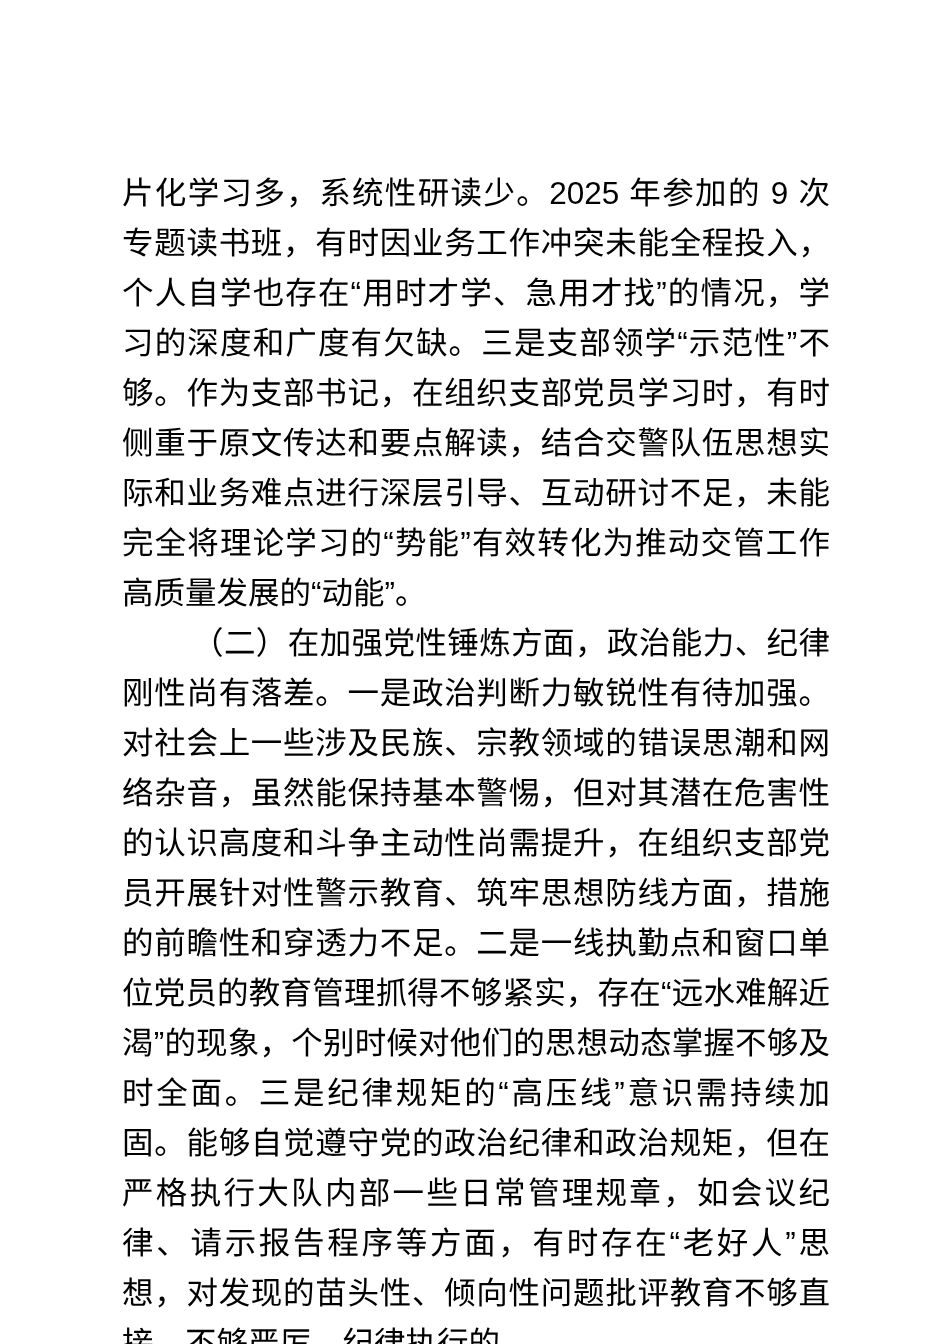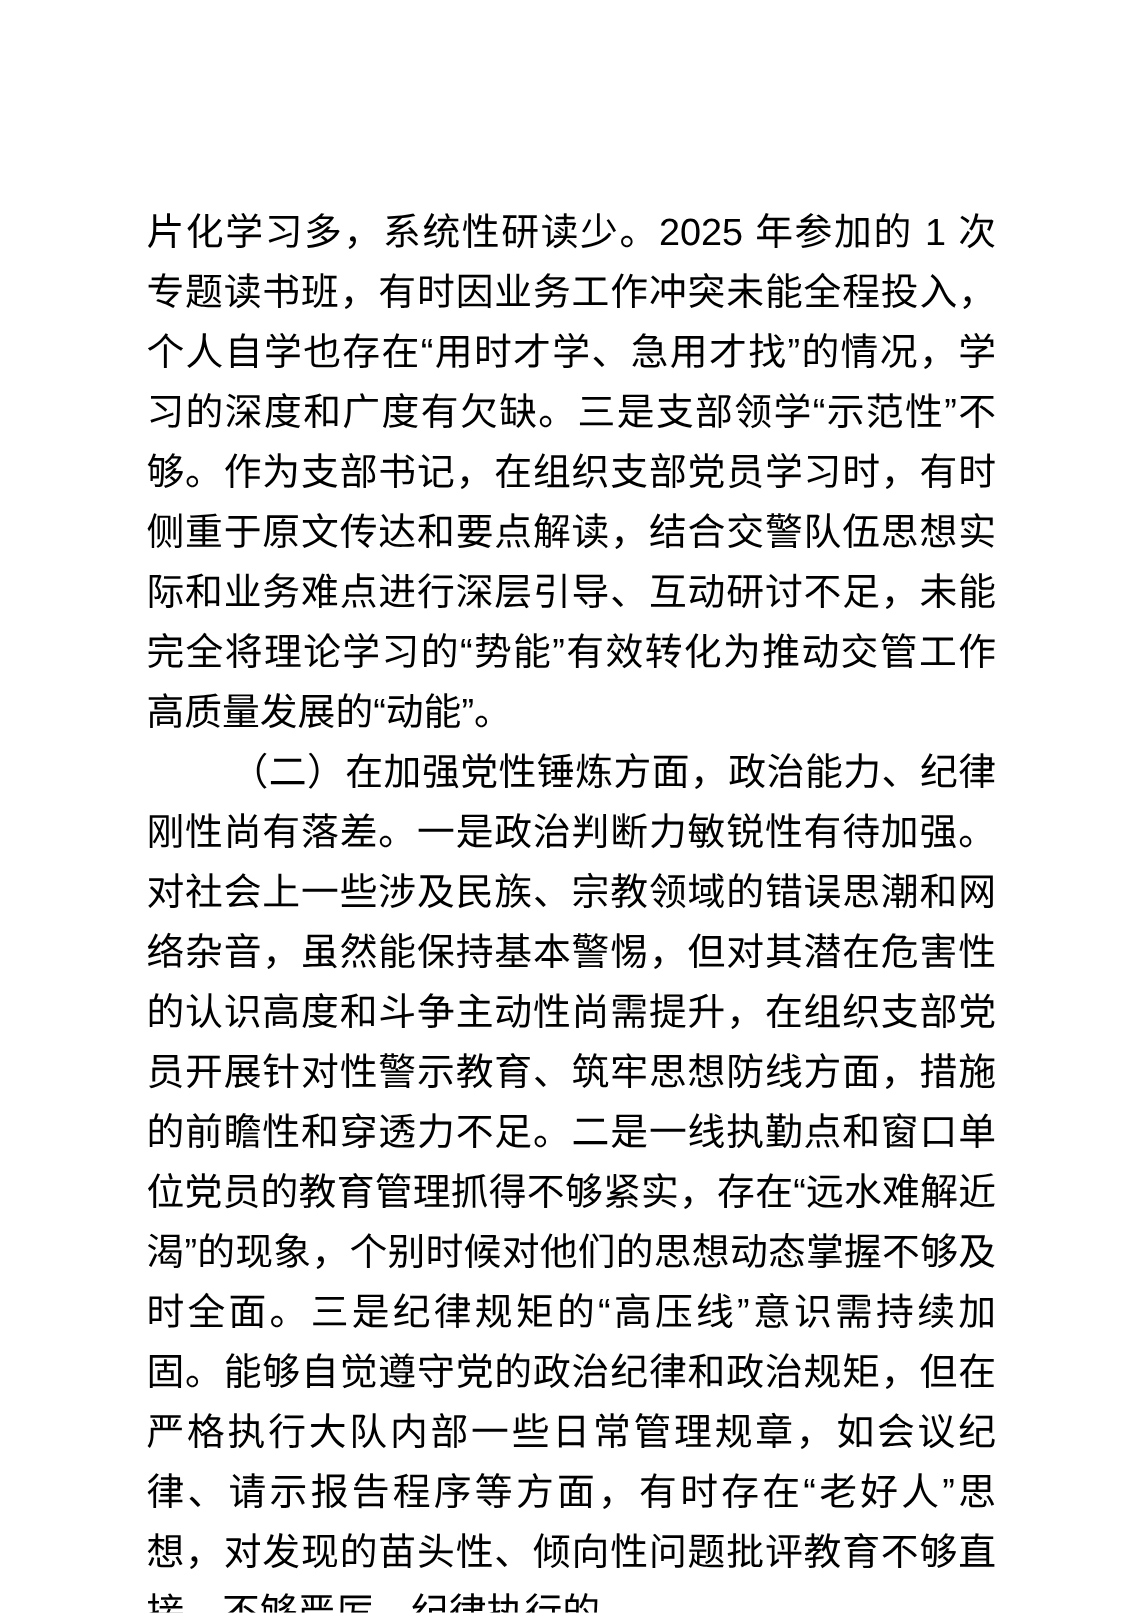--- a/index.html
+++ b/index.html
@@ -49,18 +49,18 @@
   .para.indent {
     text-indent: 70px;
   }
 </style>
 </head>
 <body>
 
 <div class="page">
   <div class="text-column">
 
-    <p class="para">片化学习多，系统性研读少。2025 年参加的 1 次专题读书班，有时因业务工作冲突未能全程投入，个人自学也存在“用时才学、急用才找”的情况，学习的深度和广度有欠缺。三是支部领学“示范性”不够。作为支部书记，在组织支部党员学习时，有时侧重于原文传达和要点解读，结合交警队伍思想实际和业务难点进行深层引导、互动研讨不足，未能完全将理论学习的“势能”有效转化为推动交管工作高质量发展的“动能”。</p>
+    <p class="para">片化学习多，系统性研读少。2025 年参加的 9 次专题读书班，有时因业务工作冲突未能全程投入，个人自学也存在“用时才学、急用才找”的情况，学习的深度和广度有欠缺。三是支部领学“示范性”不够。作为支部书记，在组织支部党员学习时，有时侧重于原文传达和要点解读，结合交警队伍思想实际和业务难点进行深层引导、互动研讨不足，未能完全将理论学习的“势能”有效转化为推动交管工作高质量发展的“动能”。</p>
 
     <p class="para indent">（二）在加强党性锤炼方面，政治能力、纪律刚性尚有落差。一是政治判断力敏锐性有待加强。对社会上一些涉及民族、宗教领域的错误思潮和网络杂音，虽然能保持基本警惕，但对其潜在危害性的认识高度和斗争主动性尚需提升，在组织支部党员开展针对性警示教育、筑牢思想防线方面，措施的前瞻性和穿透力不足。二是一线执勤点和窗口单位党员的教育管理抓得不够紧实，存在“远水难解近渴”的现象，个别时候对他们的思想动态掌握不够及时全面。三是纪律规矩的“高压线”意识需持续加固。能够自觉遵守党的政治纪律和政治规矩，但在严格执行大队内部一些日常管理规章，如会议纪律、请示报告程序等方面，有时存在“老好人”思想，对发现的苗头性、倾向性问题批评教育不够直接、不够严厉，纪律执行的</p>
 
   </div>
 </div>
 
 </body></html>

